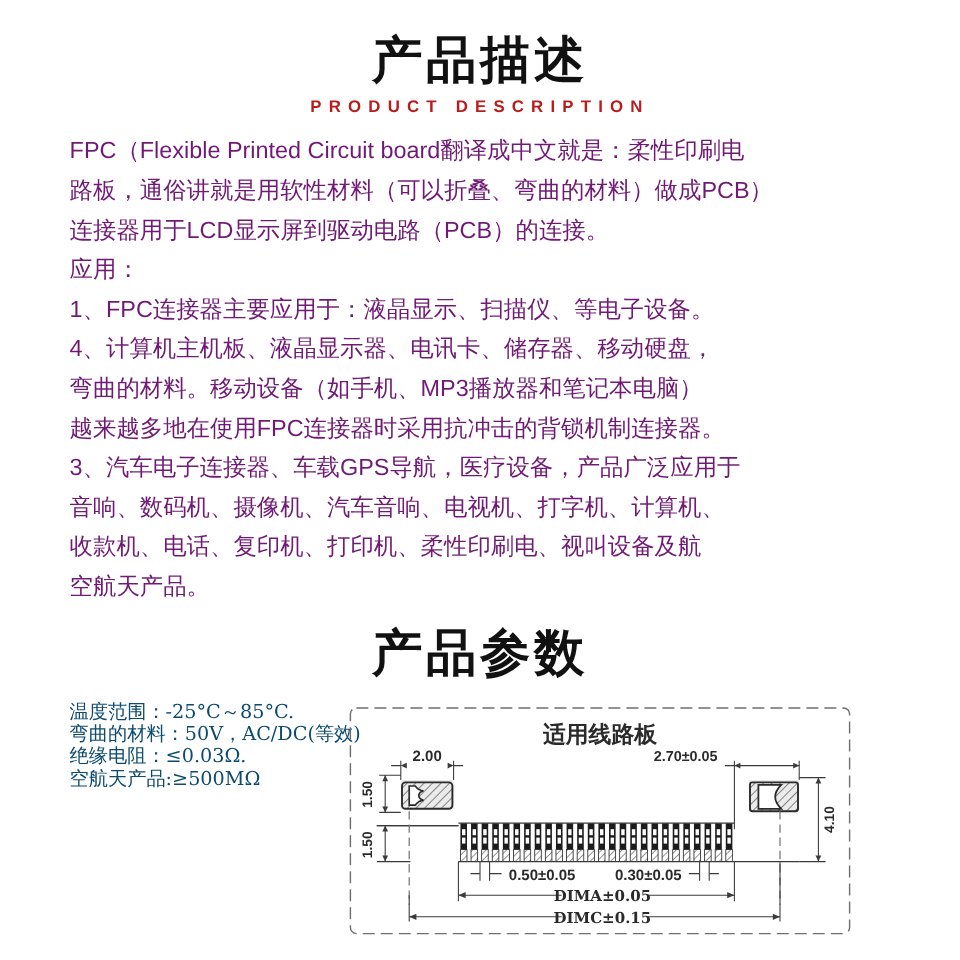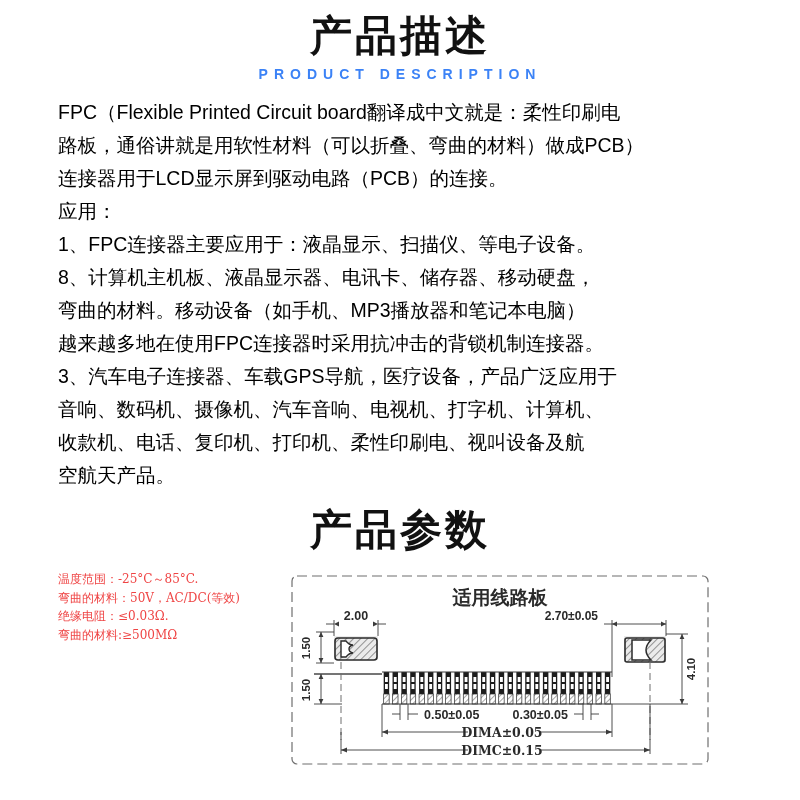--- a/index.html
+++ b/index.html
@@ -26,58 +26,58 @@
     font-size: 42px;
     line-height: 1.05;
     letter-spacing: 3px;
     color: #111111;
   }
   .section-head .en {
     font-family: "Liberation Sans", sans-serif;
     font-weight: bold;
     font-size: 14px;
     letter-spacing: 6px;
-    color: #3b82f6;
+    color: #b91c1c;
     margin-top: 8px;
   }
 
-  #head-desc { padding-top: 14px; }
+  #head-desc { padding-top: 28px; }
   #head-params { padding-top: 16px; }
 
   
   .body-text {
     margin: 14px 0 0 0;
     padding: 0 56px 0 58px;
   }
   .body-line {
     font-family: "Liberation Sans", "DejaVu Sans", sans-serif;
     font-size: 19.5px;
     line-height: 33px;
-    color: #000000;
+    color: #701a75;
     white-space: nowrap;
     letter-spacing: 0px;
   }
 
   
   .params-row {
     margin-top: 10px;
     display: flex;
     align-items: flex-start;
     padding-left: 58px;
   }
   .param-list {
     width: 226px;
     padding-top: 8px;
     flex: none;
   }
   .param-line {
     font-family: "DejaVu Serif", "Liberation Serif", serif;
-    font-size: 12px;
+    font-size: 16px;
     line-height: 18.5px;
-    color: #ef4444;
+    color: #0c4a6e;
     white-space: nowrap;
   }
 
   
   .drawing-wrap {
     flex: none;
     width: 424px;
     height: 210px;
     position: relative;
     margin-left: 4px;
@@ -93,40 +93,40 @@
   <div class="cn">产品描述</div>
   <div class="en">PRODUCT DESCRIPTION</div>
 </div>
 
 <div class="body-text">
   <div class="body-line">FPC（Flexible Printed Circuit board翻译成中文就是：柔性印刷电</div>
   <div class="body-line">路板，通俗讲就是用软性材料（可以折叠、弯曲的材料）做成PCB）</div>
   <div class="body-line">连接器用于LCD显示屏到驱动电路（PCB）的连接。</div>
   <div class="body-line">应用：</div>
   <div class="body-line">1、FPC连接器主要应用于：液晶显示、扫描仪、等电子设备。</div>
-  <div class="body-line">8、计算机主机板、液晶显示器、电讯卡、储存器、移动硬盘，</div>
+  <div class="body-line">4、计算机主机板、液晶显示器、电讯卡、储存器、移动硬盘，</div>
   <div class="body-line">弯曲的材料。移动设备（如手机、MP3播放器和笔记本电脑）</div>
   <div class="body-line">越来越多地在使用FPC连接器时采用抗冲击的背锁机制连接器。</div>
   <div class="body-line">3、汽车电子连接器、车载GPS导航，医疗设备，产品广泛应用于</div>
   <div class="body-line">音响、数码机、摄像机、汽车音响、电视机、打字机、计算机、</div>
   <div class="body-line">收款机、电话、复印机、打印机、柔性印刷电、视叫设备及航</div>
   <div class="body-line">空航天产品。</div>
 </div>
 
 <div class="section-head" id="head-params">
   <div class="cn">产品参数</div>
 </div>
 
 <div class="params-row">
 
   <div class="param-list">
     <div class="param-line">温度范围：-25°C～85°C.</div>
     <div class="param-line">弯曲的材料：50V，AC/DC(等效)</div>
     <div class="param-line">绝缘电阻：≤0.03Ω.</div>
-    <div class="param-line">弯曲的材料:≥500MΩ</div>
+    <div class="param-line">空航天产品:≥500MΩ</div>
   </div>
 
   <div class="drawing-wrap">
     <svg width="424" height="210" viewBox="0 0 424 210">
       <defs>
         <pattern id="hatch" width="5" height="5" patternUnits="userSpaceOnUse" patternTransform="rotate(45)">
           <line x1="0" y1="0" x2="0" y2="5" stroke="#3b3b3b" stroke-width="1"></line>
         </pattern>
         <pattern id="hatch2" width="4" height="4" patternUnits="userSpaceOnUse" patternTransform="rotate(45)">
           <line x1="0" y1="0" x2="0" y2="4" stroke="#3b3b3b" stroke-width="0.9"></line>

